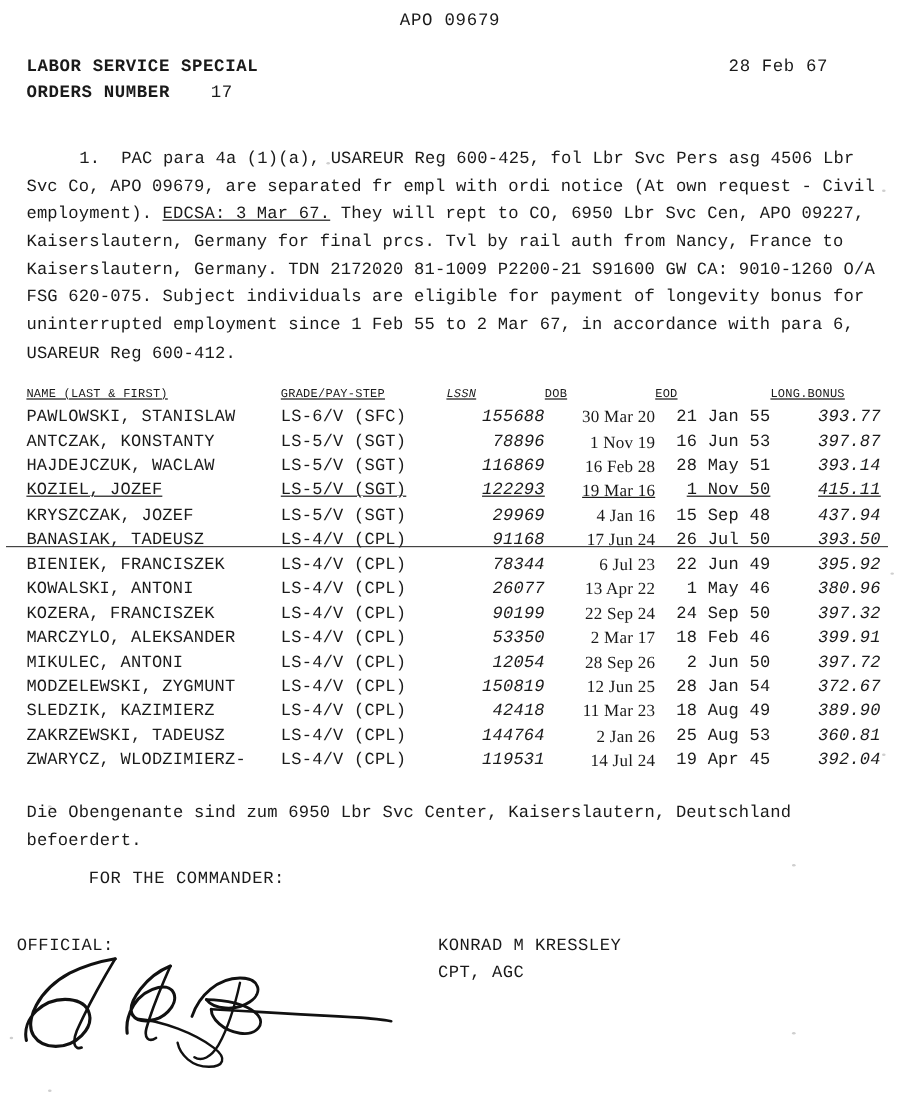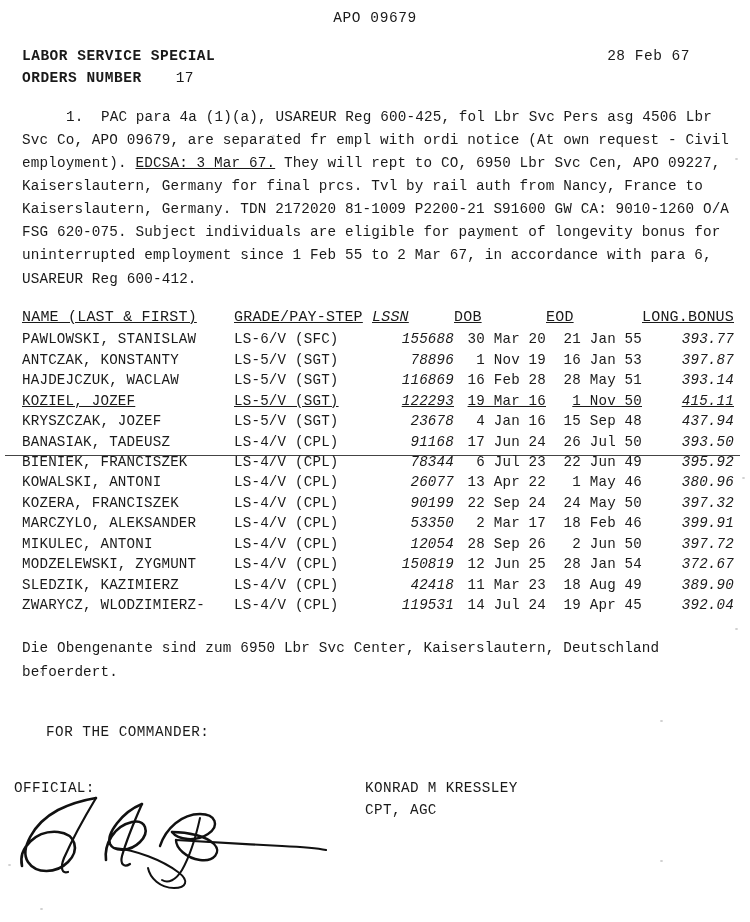--- a/index.html
+++ b/index.html
@@ -65,21 +65,21 @@
   .order-date {
     position: absolute;
     right: 60px;
     top: 0;
     font-size: 14.5px;
     letter-spacing: 0.5px;
   }
 
   
   .para {
-    margin-top: 16px;
+    margin-top: 32px;
     padding-left: 22px;
     padding-right: 18px;
     font-size: 14.3px;
     line-height: 1.62;
     letter-spacing: 0.15px;
     text-align: left;
     white-space: pre-wrap;
   }
   .para .indent { display: inline-block; width: 44px; }
   .u { text-decoration: underline; }
@@ -97,40 +97,40 @@
     border-collapse: collapse;
     width: 712px;
     table-layout: fixed;
   }
   table.roster-table th {
     text-align: left;
     font-weight: 400;
     text-decoration: underline;
     padding: 0 0 1px 0;
     white-space: nowrap;
-    font-size: 15px;
+    font-size: 10px;
     letter-spacing: 0.2px;
   }
   table.roster-table td {
     padding: 0;
     white-space: nowrap;
     font-size: 14.2px;
     letter-spacing: 0.2px;
     height: 20px;
   }
   .col-name   { width: 212px; }
   .col-grade  { width: 138px; }
   .col-lssn   { width: 82px;  text-align: right; font-style: italic; }
   .col-dob    { width: 92px;  text-align: right; }
   .col-eod    { width: 96px;  text-align: right; }
   .col-bonus  { width: 92px;  text-align: right; }
 
   th.col-lssn, th.col-dob, th.col-eod, th.col-bonus { text-align: left; }
   td.col-lssn   { padding-right: 12px; }
-  td.col-dob    { padding-right: 8px; }
+  td.col-dob    { padding-right: 8px; font-family: Liberation Serif, serif; }
   td.col-eod    { padding-right: 12px; }
   td.col-bonus  { padding-right: 16px; font-style: italic; }
 
   tr.row-struck td { text-decoration: underline; }
 
   .strike-line {
     position: absolute;
     left: 5px;
     width: 735px;
     height: 0;
@@ -143,22 +143,22 @@
     padding-left: 22px;
     padding-right: 18px;
     font-size: 14.3px;
     line-height: 1.62;
     letter-spacing: 0.15px;
     white-space: pre-wrap;
   }
   .closing.fr { margin-top: 26px; }
   .closing.de { margin-top: 22px; }
   .for-commander {
-    margin-top: 40px;
-    padding-left: 46px;
+    margin-top: 12px;
+    padding-left: 74px;
     font-size: 14.3px;
     letter-spacing: 0.5px;
   }
 
   
   .sig-area {
     position: relative;
     margin-top: 40px;
     height: 130px;
   }
@@ -224,21 +224,21 @@
             <td class="col-lssn">155688</td>
             <td class="col-dob">30 Mar 20</td>
             <td class="col-eod">21 Jan 55</td>
             <td class="col-bonus">393.77</td>
           </tr>
           <tr>
             <td class="col-name">ANTCZAK, KONSTANTY</td>
             <td class="col-grade">LS-5/V (SGT)</td>
             <td class="col-lssn">78896</td>
             <td class="col-dob">1 Nov 19</td>
-            <td class="col-eod">16 Jan 53</td>
+            <td class="col-eod">16 Jun 53</td>
             <td class="col-bonus">397.87</td>
           </tr>
           <tr>
             <td class="col-name">HAJDEJCZUK, WACLAW</td>
             <td class="col-grade">LS-5/V (SGT)</td>
             <td class="col-lssn">116869</td>
             <td class="col-dob">16 Feb 28</td>
             <td class="col-eod">28 May 51</td>
             <td class="col-bonus">393.14</td>
           </tr>
@@ -246,21 +246,21 @@
             <td class="col-name">KOZIEL, JOZEF</td>
             <td class="col-grade">LS-5/V (SGT)</td>
             <td class="col-lssn">122293</td>
             <td class="col-dob">19 Mar 16</td>
             <td class="col-eod">1 Nov 50</td>
             <td class="col-bonus">415.11</td>
           </tr>
           <tr>
             <td class="col-name">KRYSZCZAK, JOZEF</td>
             <td class="col-grade">LS-5/V (SGT)</td>
-            <td class="col-lssn">23678</td>
+            <td class="col-lssn">29969</td>
             <td class="col-dob">4 Jan 16</td>
             <td class="col-eod">15 Sep 48</td>
             <td class="col-bonus">437.94</td>
           </tr>
           <tr>
             <td class="col-name">BANASIAK, TADEUSZ</td>
             <td class="col-grade">LS-4/V (CPL)</td>
             <td class="col-lssn">91168</td>
             <td class="col-dob">17 Jun 24</td>
             <td class="col-eod">26 Jul 50</td>
@@ -280,21 +280,21 @@
             <td class="col-lssn">26077</td>
             <td class="col-dob">13 Apr 22</td>
             <td class="col-eod">1 May 46</td>
             <td class="col-bonus">380.96</td>
           </tr>
           <tr>
             <td class="col-name">KOZERA, FRANCISZEK</td>
             <td class="col-grade">LS-4/V (CPL)</td>
             <td class="col-lssn">90199</td>
             <td class="col-dob">22 Sep 24</td>
-            <td class="col-eod">24 May 50</td>
+            <td class="col-eod">24 Sep 50</td>
             <td class="col-bonus">397.32</td>
           </tr>
           <tr>
             <td class="col-name">MARCZYLO, ALEKSANDER</td>
             <td class="col-grade">LS-4/V (CPL)</td>
             <td class="col-lssn">53350</td>
             <td class="col-dob">2 Mar 17</td>
             <td class="col-eod">18 Feb 46</td>
             <td class="col-bonus">399.91</td>
           </tr>
@@ -314,20 +314,28 @@
             <td class="col-eod">28 Jan 54</td>
             <td class="col-bonus">372.67</td>
           </tr>
           <tr>
             <td class="col-name">SLEDZIK, KAZIMIERZ</td>
             <td class="col-grade">LS-4/V (CPL)</td>
             <td class="col-lssn">42418</td>
             <td class="col-dob">11 Mar 23</td>
             <td class="col-eod">18 Aug 49</td>
             <td class="col-bonus">389.90</td>
+          </tr>
+          <tr>
+            <td class="col-name">ZAKRZEWSKI, TADEUSZ</td>
+            <td class="col-grade">LS-4/V (CPL)</td>
+            <td class="col-lssn">144764</td>
+            <td class="col-dob">2 Jan 26</td>
+            <td class="col-eod">25 Aug 53</td>
+            <td class="col-bonus">360.81</td>
           </tr>
           <tr>
             <td class="col-name">ZWARYCZ, WLODZIMIERZ-</td>
             <td class="col-grade">LS-4/V (CPL)</td>
             <td class="col-lssn">119531</td>
             <td class="col-dob">14 Jul 24</td>
             <td class="col-eod">19 Apr 45</td>
             <td class="col-bonus">392.04</td>
           </tr>
         </tbody>

